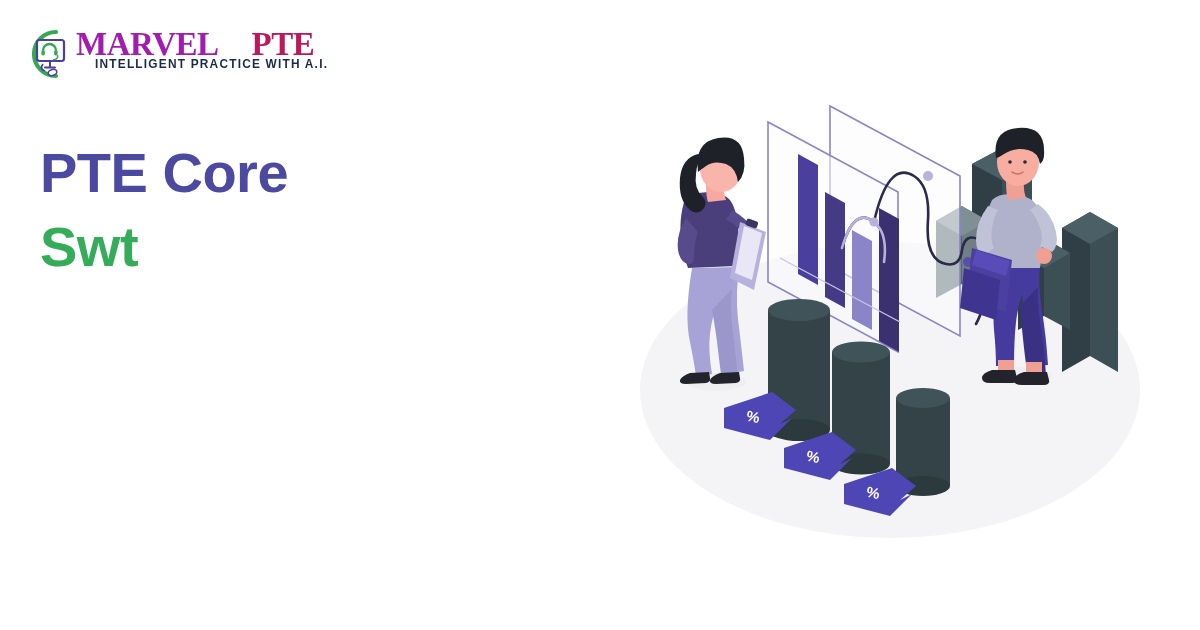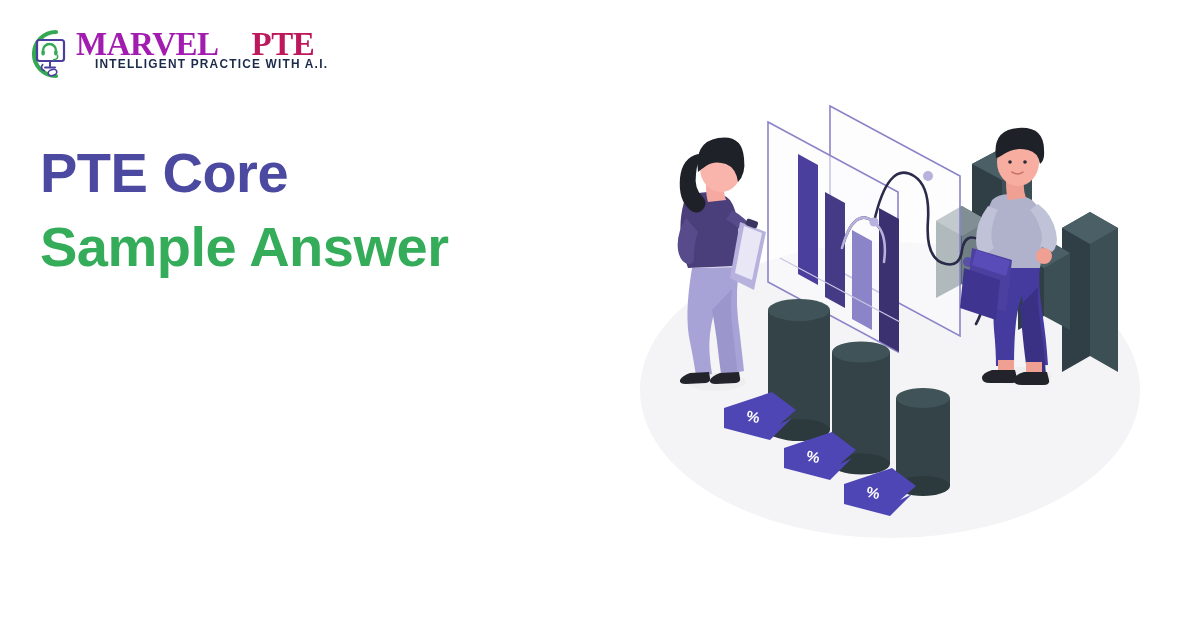--- a/index.html
+++ b/index.html
@@ -116,21 +116,21 @@
     <div class="logo-text">
       <div class="logo-words">
         <span class="w-marvel">MARVEL</span><span class="w-pte">PTE</span>
       </div>
       <div class="logo-tag">INTELLIGENT PRACTICE WITH A.I.</div>
     </div>
   </div>
 
   <div class="headline">
     <div class="headline-line hl-purple">PTE Core</div>
-    <div class="headline-line hl-green">Sample Answer</div>
+    <div class="headline-line hl-green">Swt</div>
   </div>
 
   <div class="illus">
     <svg viewBox="0 0 560 500" xmlns="http://www.w3.org/2000/svg">
 
       <ellipse cx="270" cy="310" rx="250" ry="148" fill="#f4f4f6"></ellipse>
 
       <g>
         <polygon points="382,68 412,84 412,230 382,214" fill="#3c4f55"></polygon>
         <polygon points="352,84 382,68 382,214 352,230" fill="#2f3f45"></polygon>

